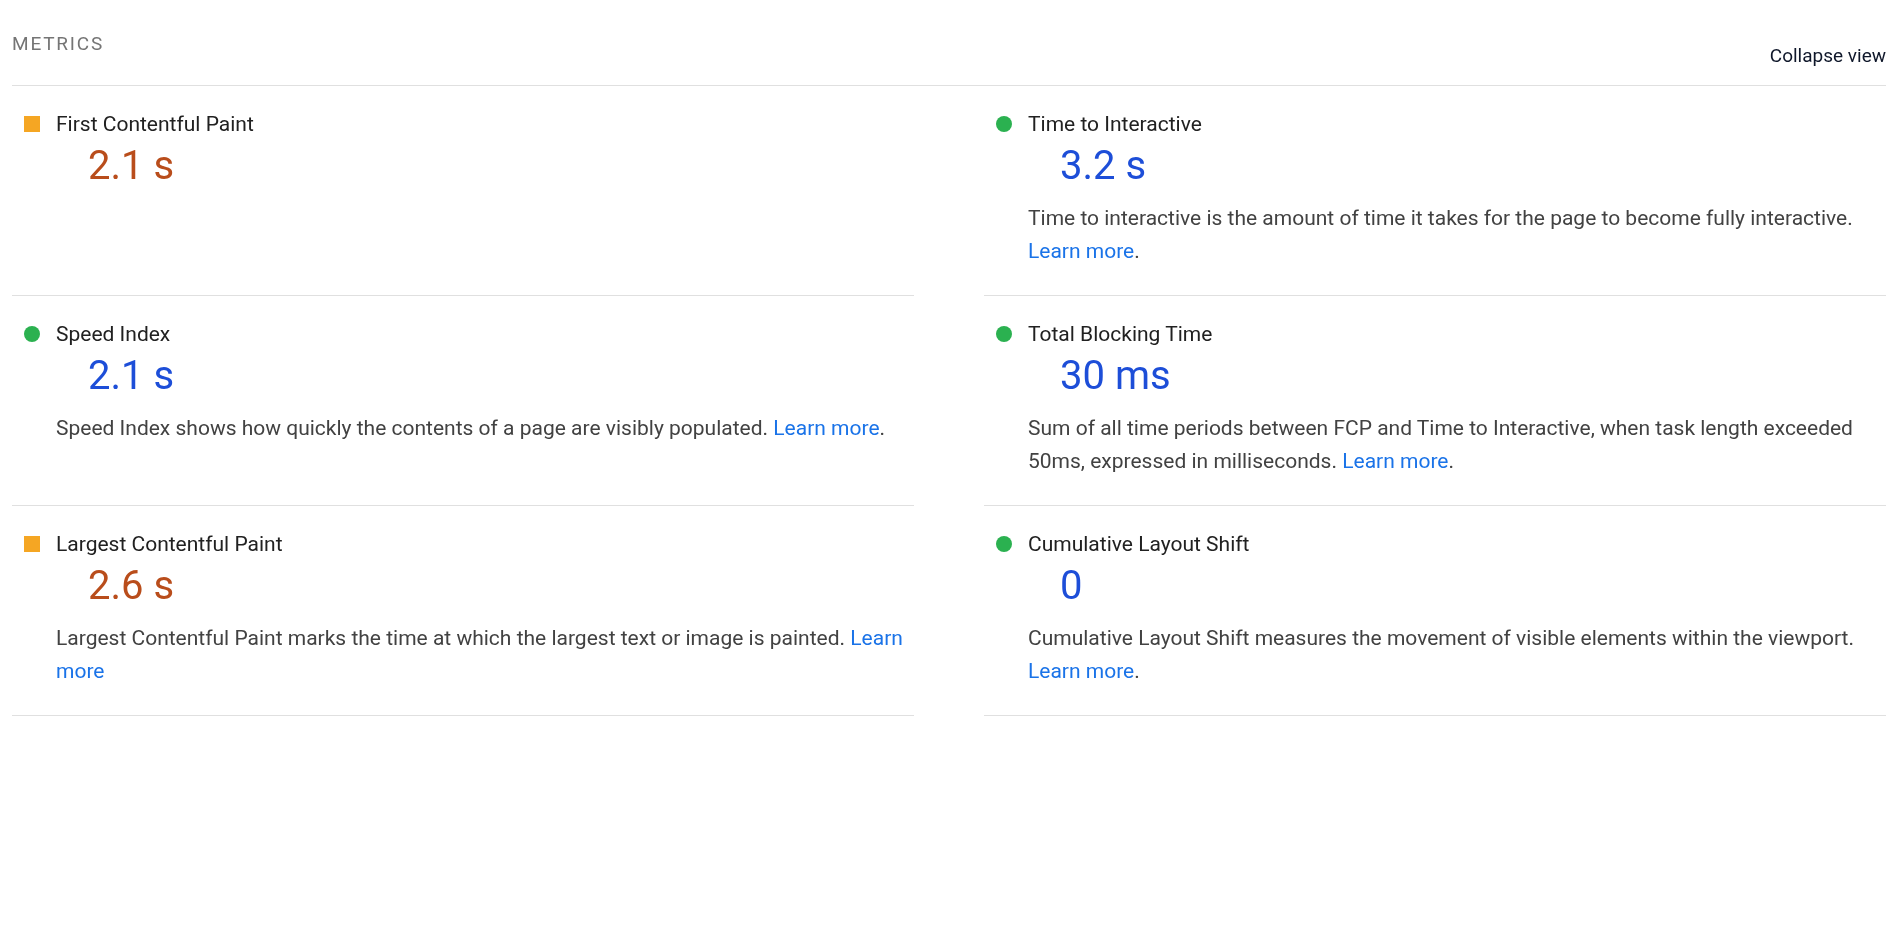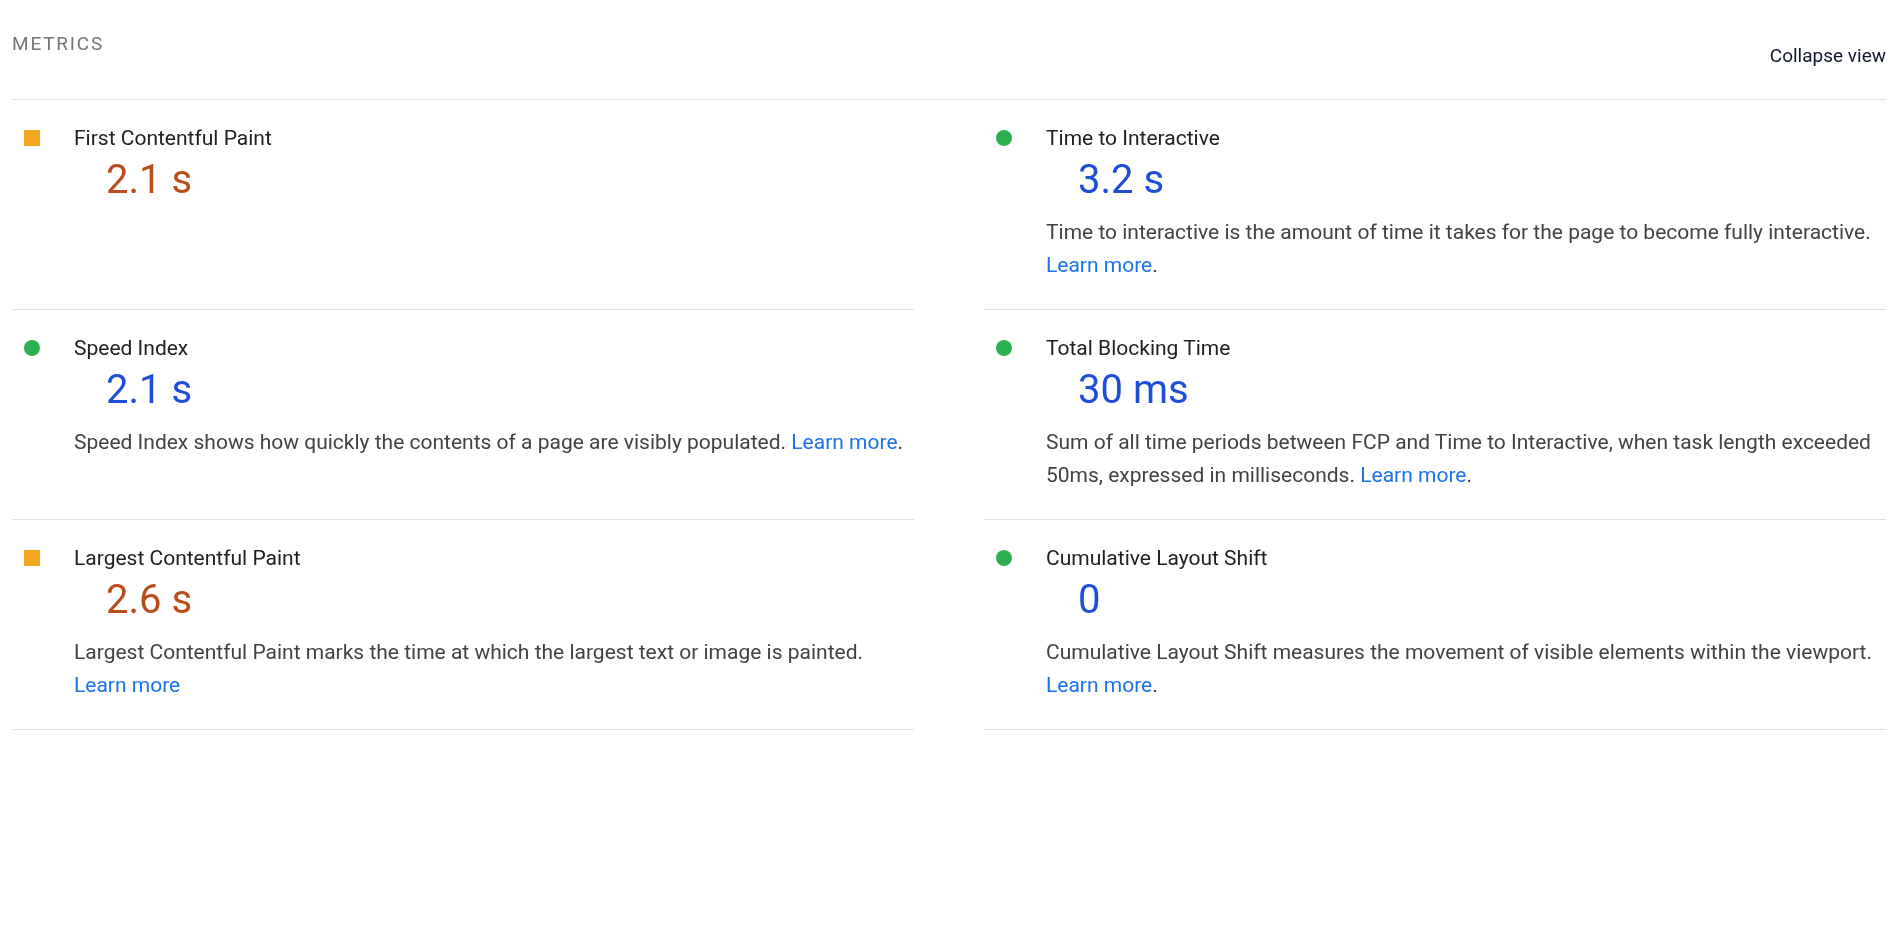--- a/index.html
+++ b/index.html
@@ -11,21 +11,21 @@
       font-family: -apple-system, BlinkMacSystemFont, "Segoe UI", Roboto, Helvetica, Arial, sans-serif;
       background: #ffffff;
       color: #212121;
       padding: 20px 12px 40px 12px;
     }
     .header {
       display: flex;
       justify-content: space-between;
       align-items: center;
       border-bottom: 1px solid #e0e0e0;
-      padding-bottom: 32px;
+      padding-bottom: 18px;
     }
     .section-title {
       font-size: 19px;
       font-weight: 400;
       color: #757575;
       letter-spacing: 1.8px;
     }
     .collapse-link {
       font-size: 19px;
       color: #0f172a;
@@ -34,21 +34,21 @@
     }
     .metrics-grid {
       display: grid;
       grid-template-columns: 1fr 1fr;
       column-gap: 70px;
     }
     .metric {
       display: flex;
       padding: 26px 0 28px 0;
       border-bottom: 1px solid #e0e0e0;
-      gap: 30px;
+      gap: 12px;
     }
     .metric-icon-col {
       flex: 0 0 32px;
       display: flex;
       justify-content: flex-start;
       padding-top: 4px;
       padding-left: 12px;
     }
     .metric-content {
       flex: 1;

